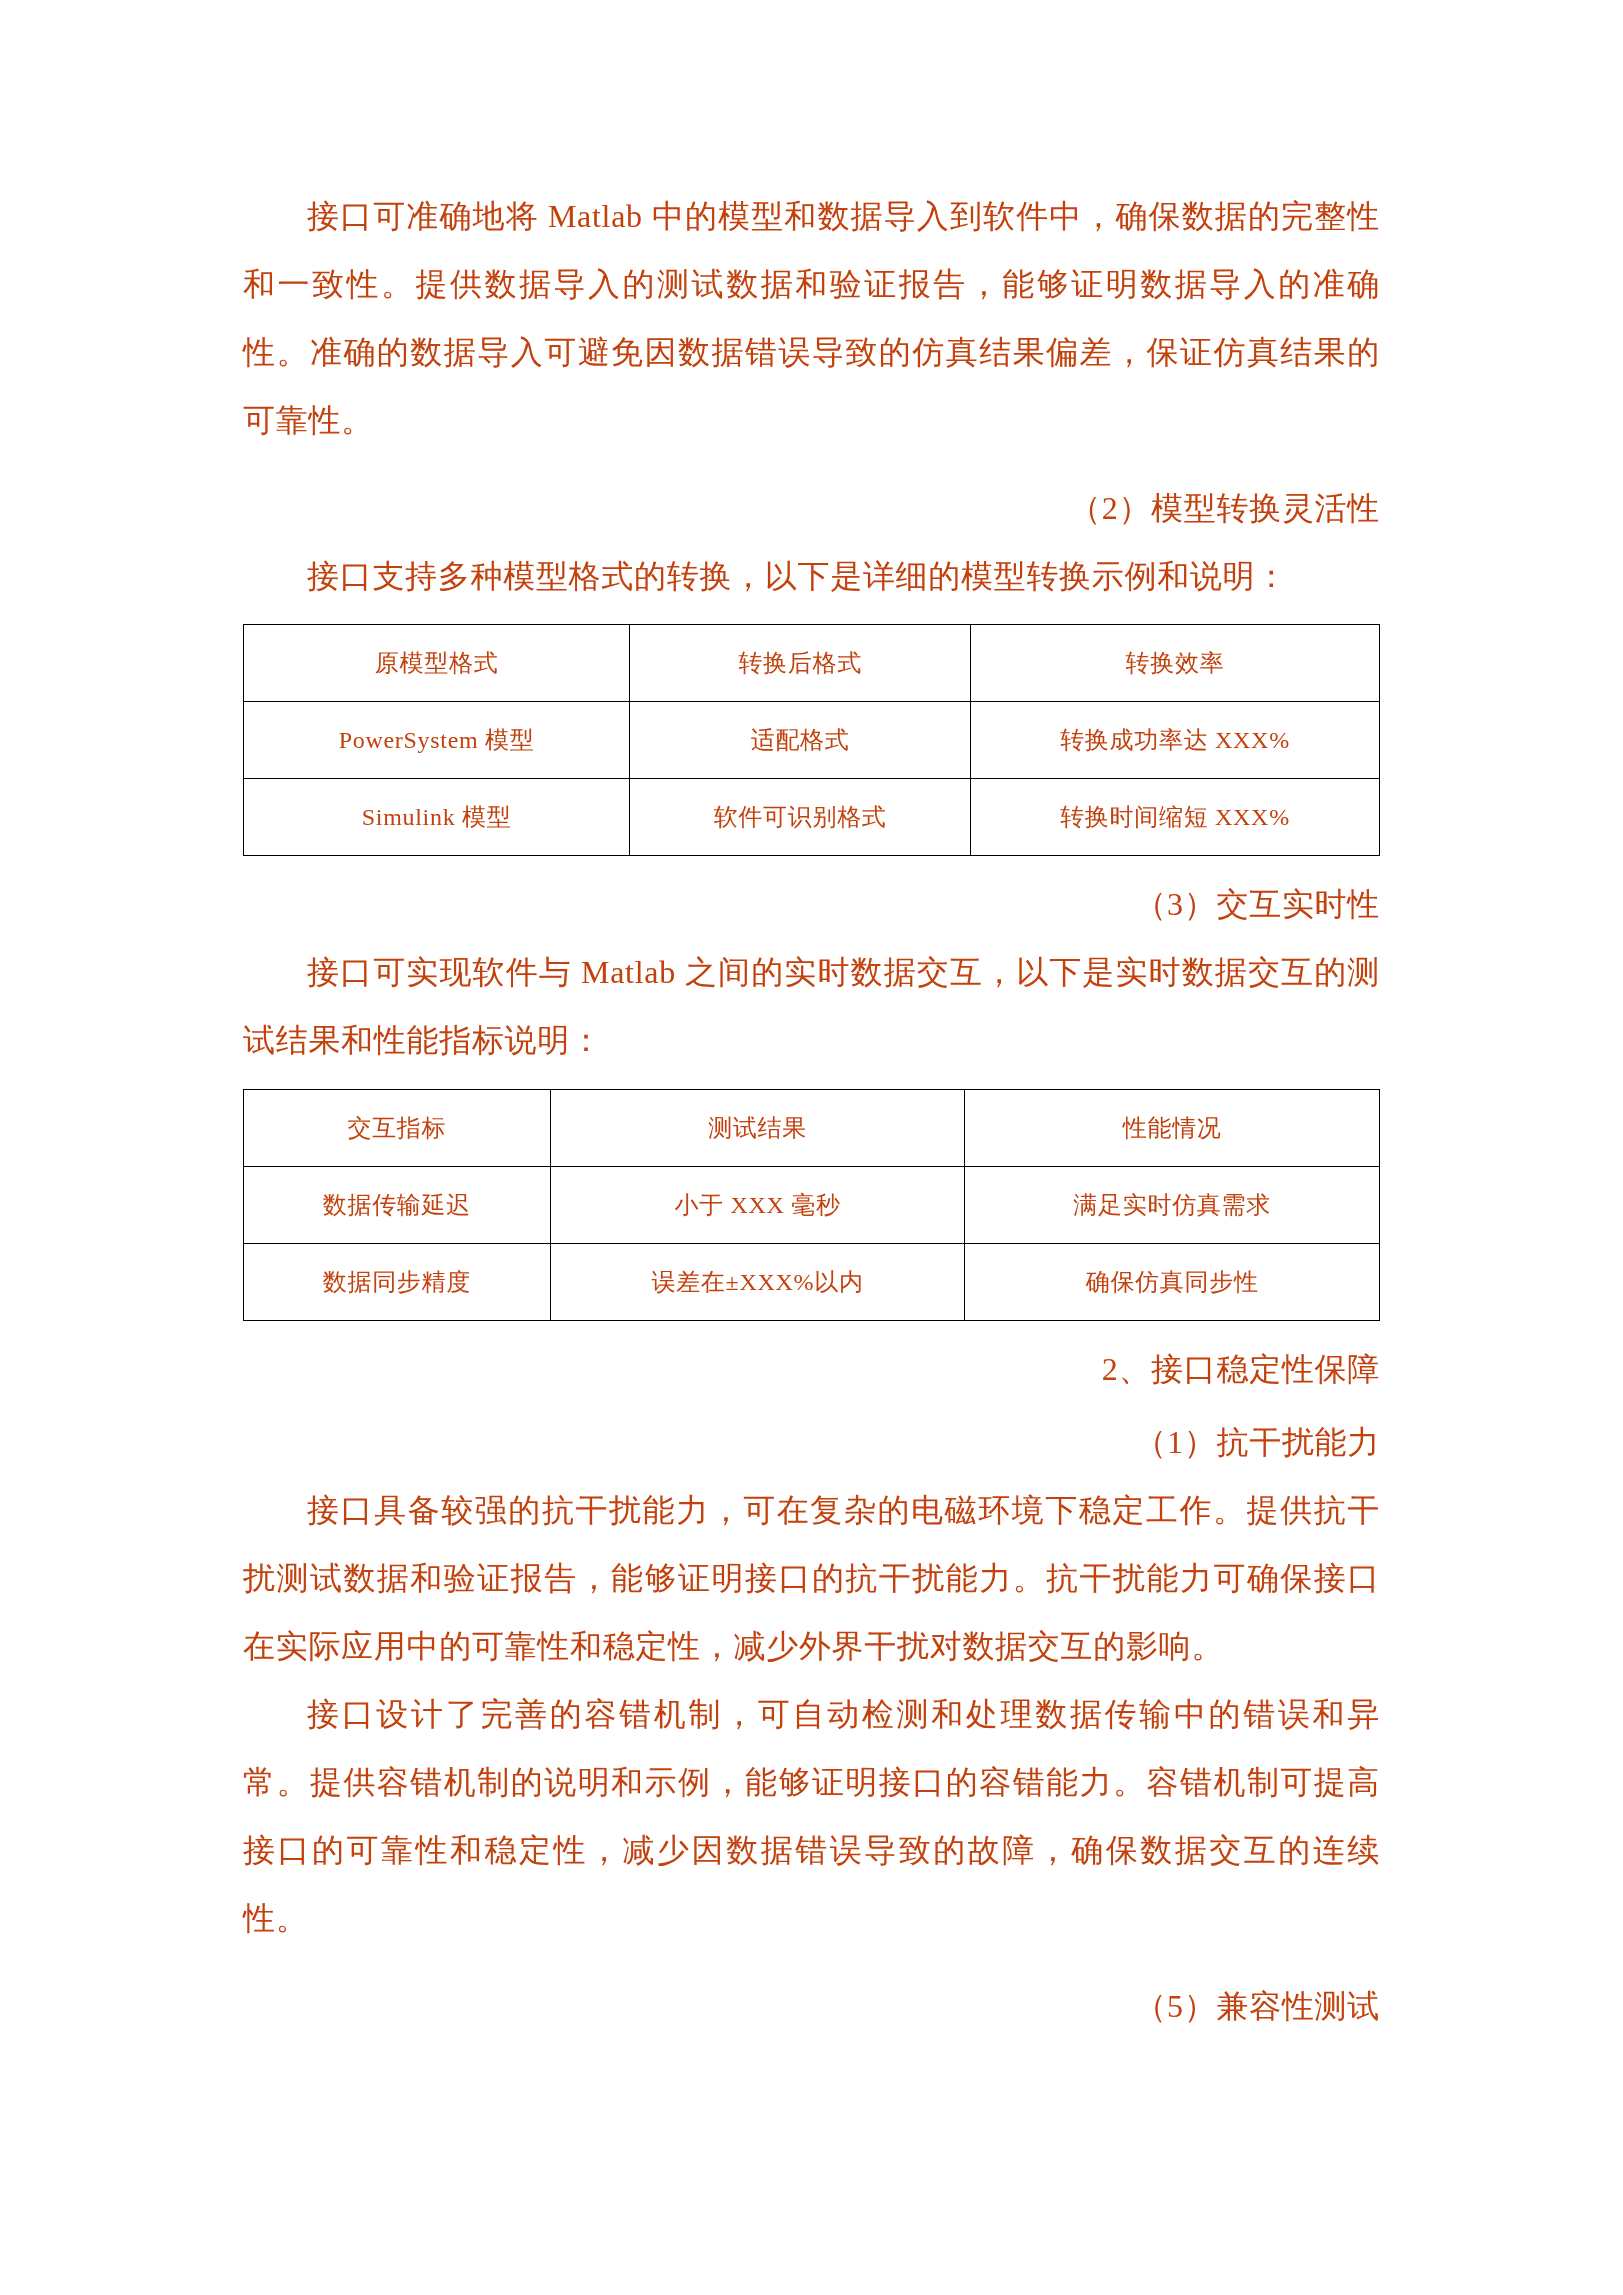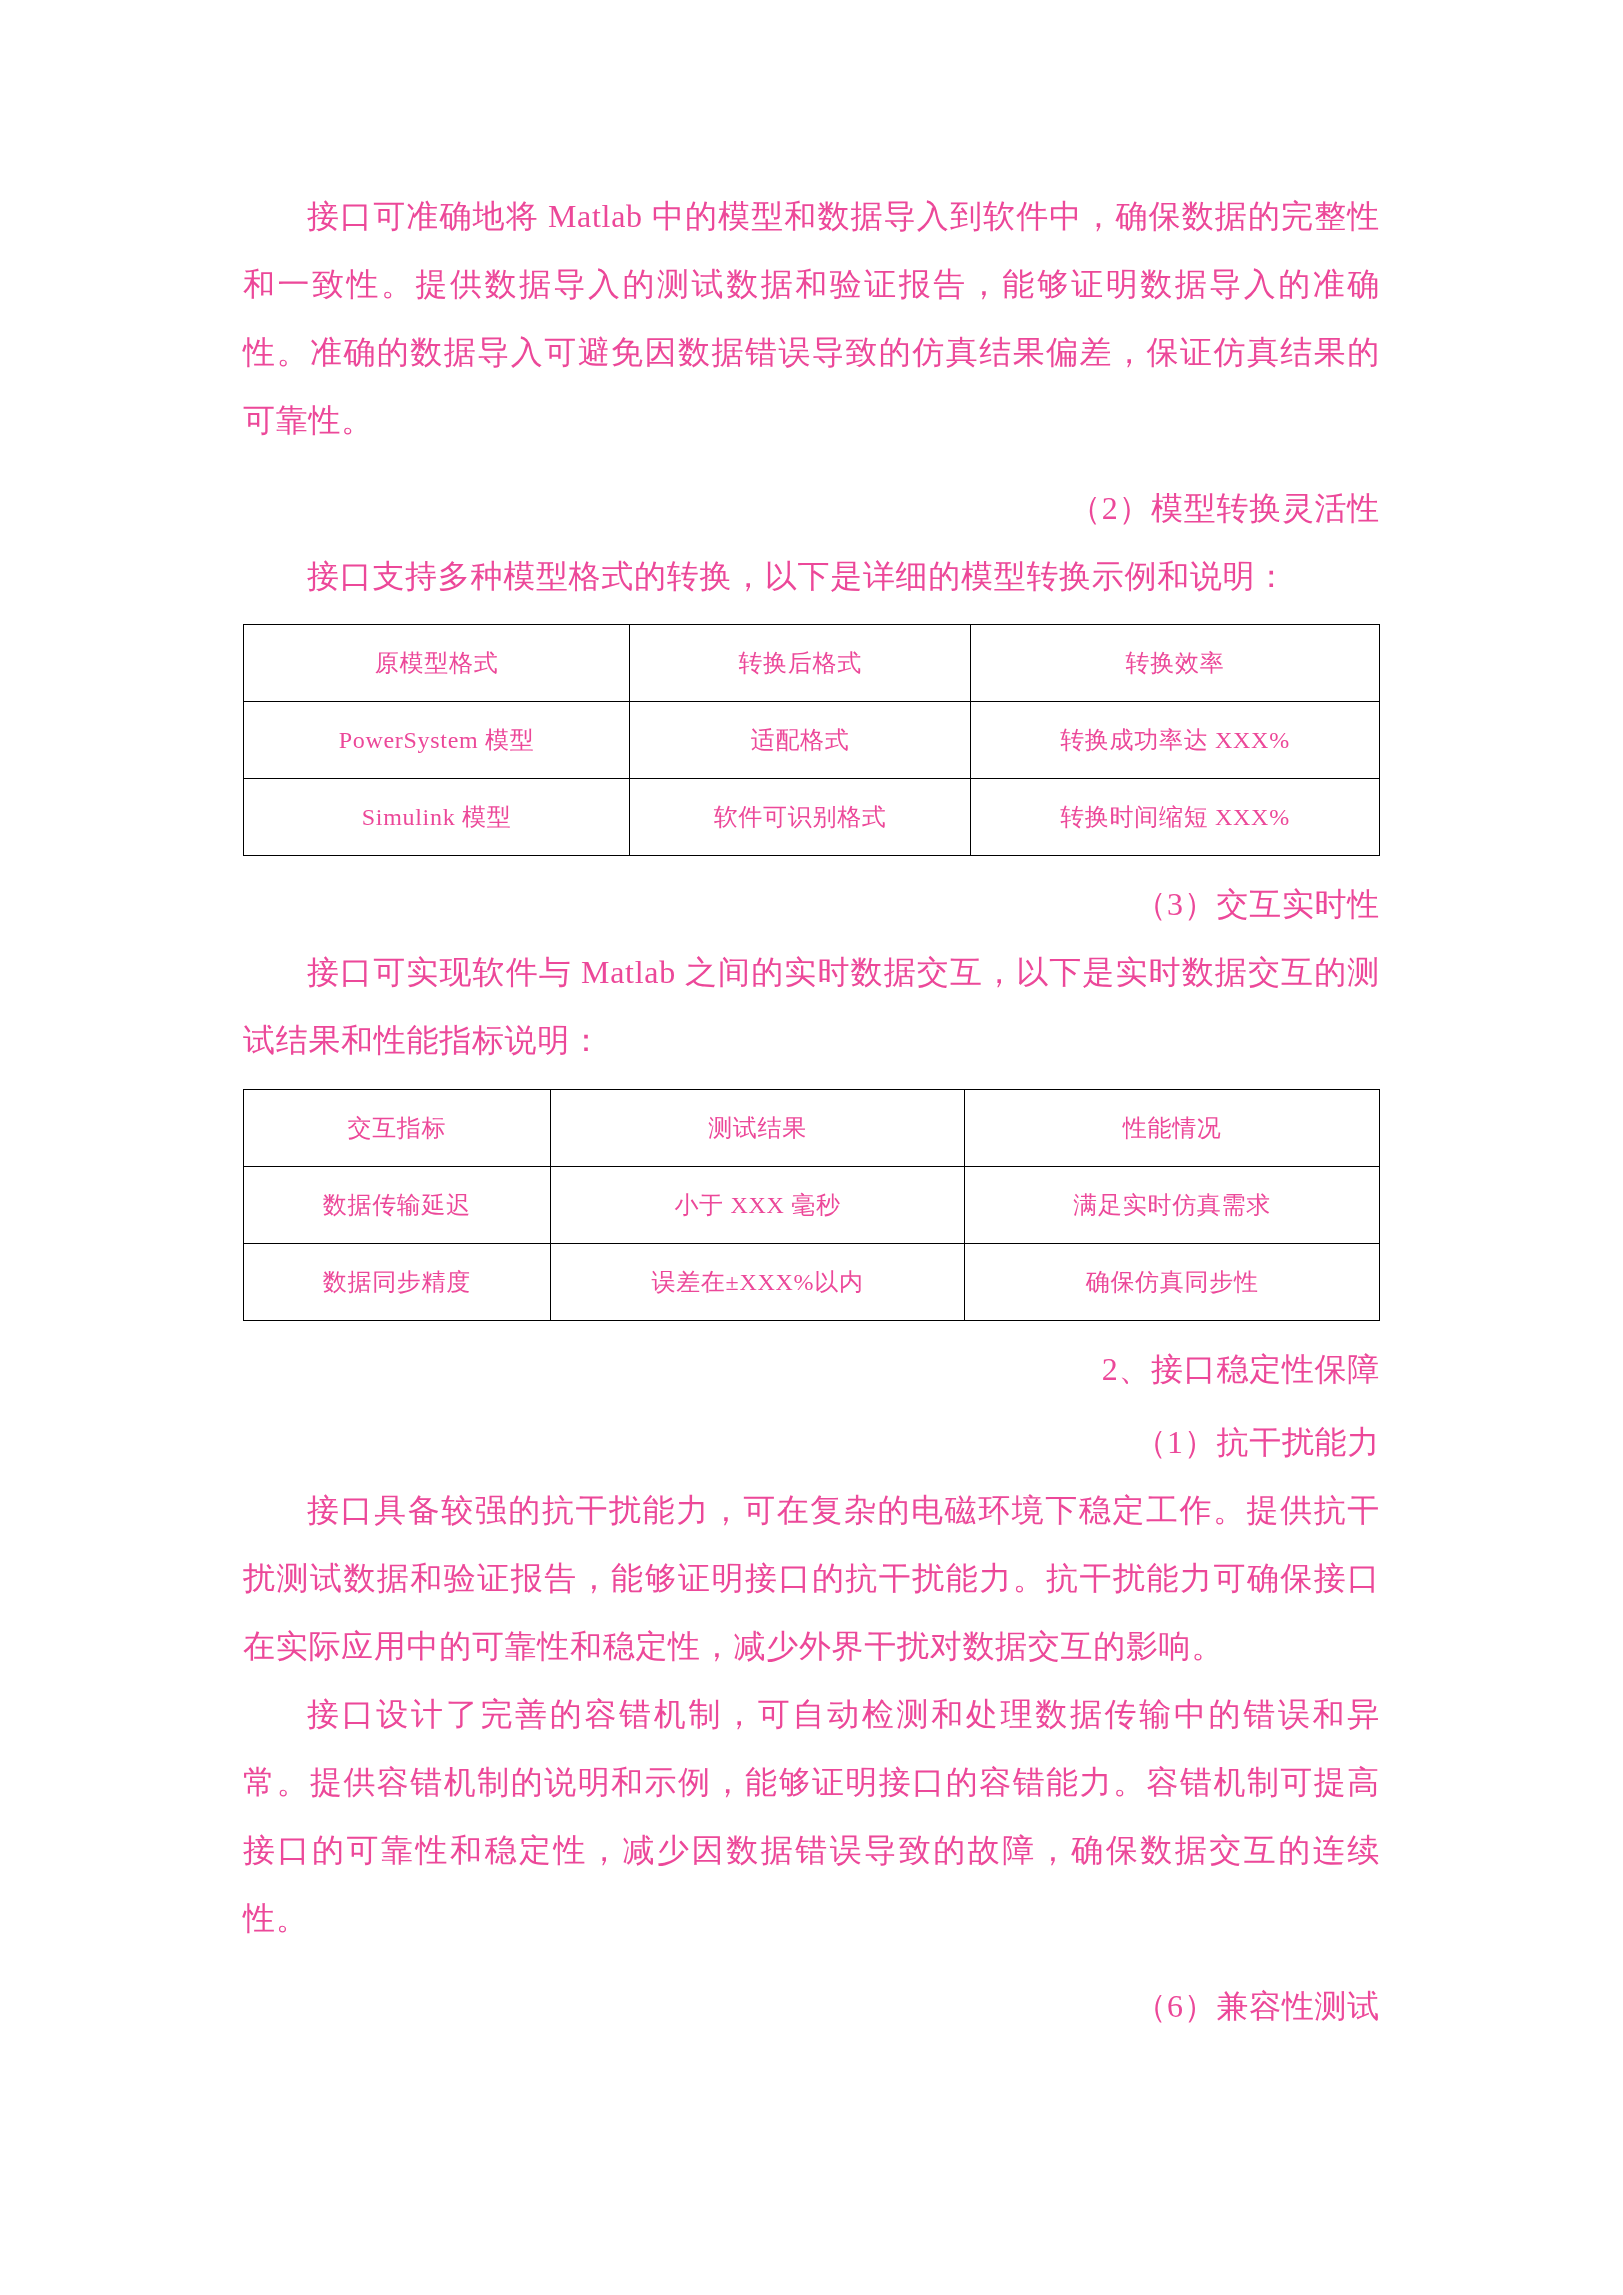--- a/index.html
+++ b/index.html
@@ -9,21 +9,21 @@
   }
   .page {
     position: relative;
     width: 1623px;
     height: 2295px;
     background: #ffffff;
     box-sizing: border-box;
     padding: 182px 243px 0 243px;
     font-family: "Liberation Serif", "DejaVu Serif", serif;
     font-size: 32px;
-    color: #ec4899;
+    color: #c2410c;
     overflow: hidden;
   }
   .para {
     margin: 0;
     line-height: 68px;
     text-align: justify;
     text-indent: 2em;
     letter-spacing: 0.7px;
   }
   .heading {
@@ -126,16 +126,16 @@
 
   <p class="heading tight">2、接口稳定性保障</p>
 
   <p class="heading tight">（1）抗干扰能力</p>
 
   <p class="para">接口具备较强的抗干扰能力，可在复杂的电磁环境下稳定工作。提供抗干扰测试数据和验证报告，能够证明接口的抗干扰能力。抗干扰能力可确保接口在实际应用中的可靠性和稳定性，减少外界干扰对数据交互的影响。</p>
 
 
   <p class="para">接口设计了完善的容错机制，可自动检测和处理数据传输中的错误和异常。提供容错机制的说明和示例，能够证明接口的容错能力。容错机制可提高接口的可靠性和稳定性，减少因数据错误导致的故障，确保数据交互的连续性。</p>
 
-  <p class="heading">（6）兼容性测试</p>
+  <p class="heading">（5）兼容性测试</p>
 
 </div>
 
 
 </body></html>

